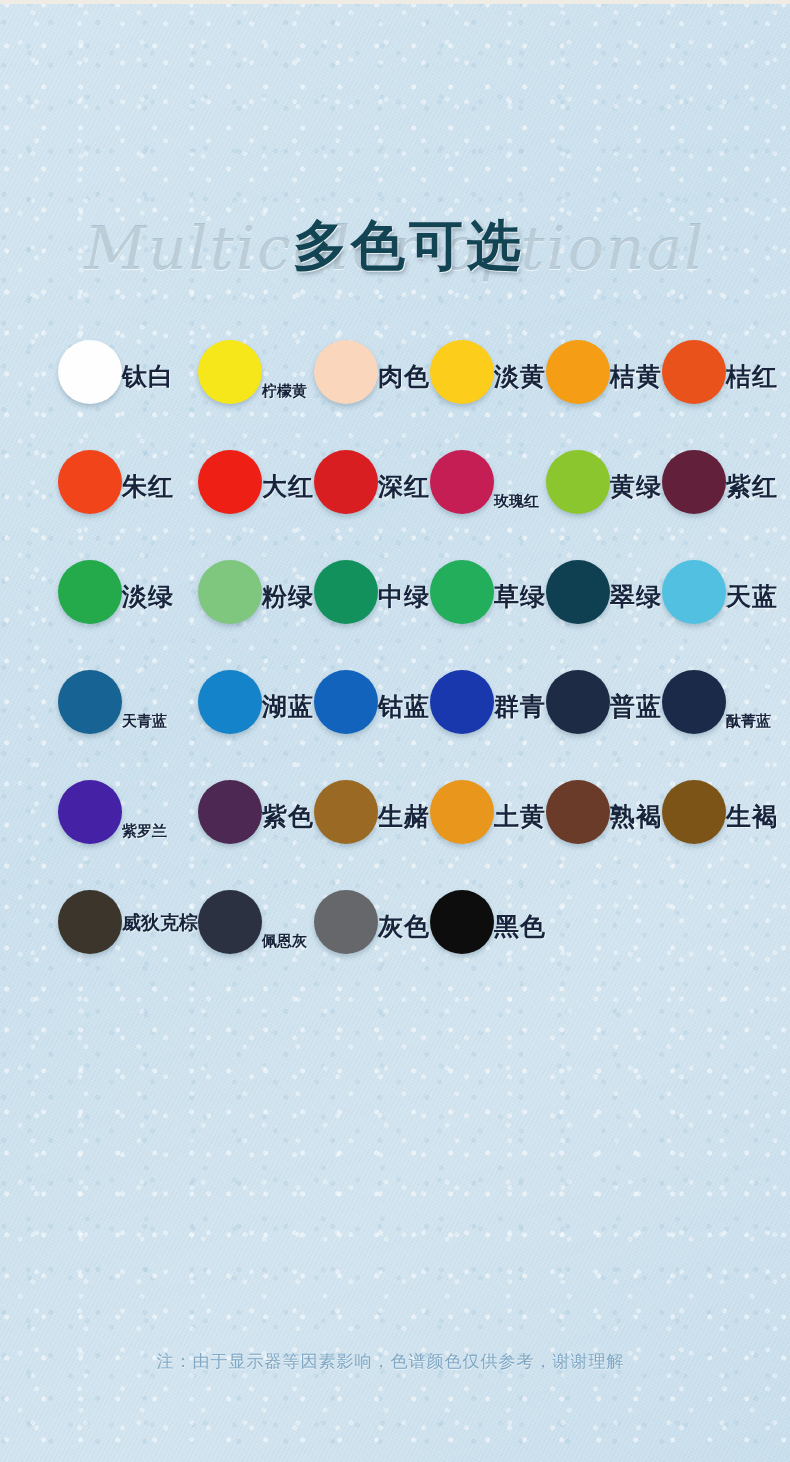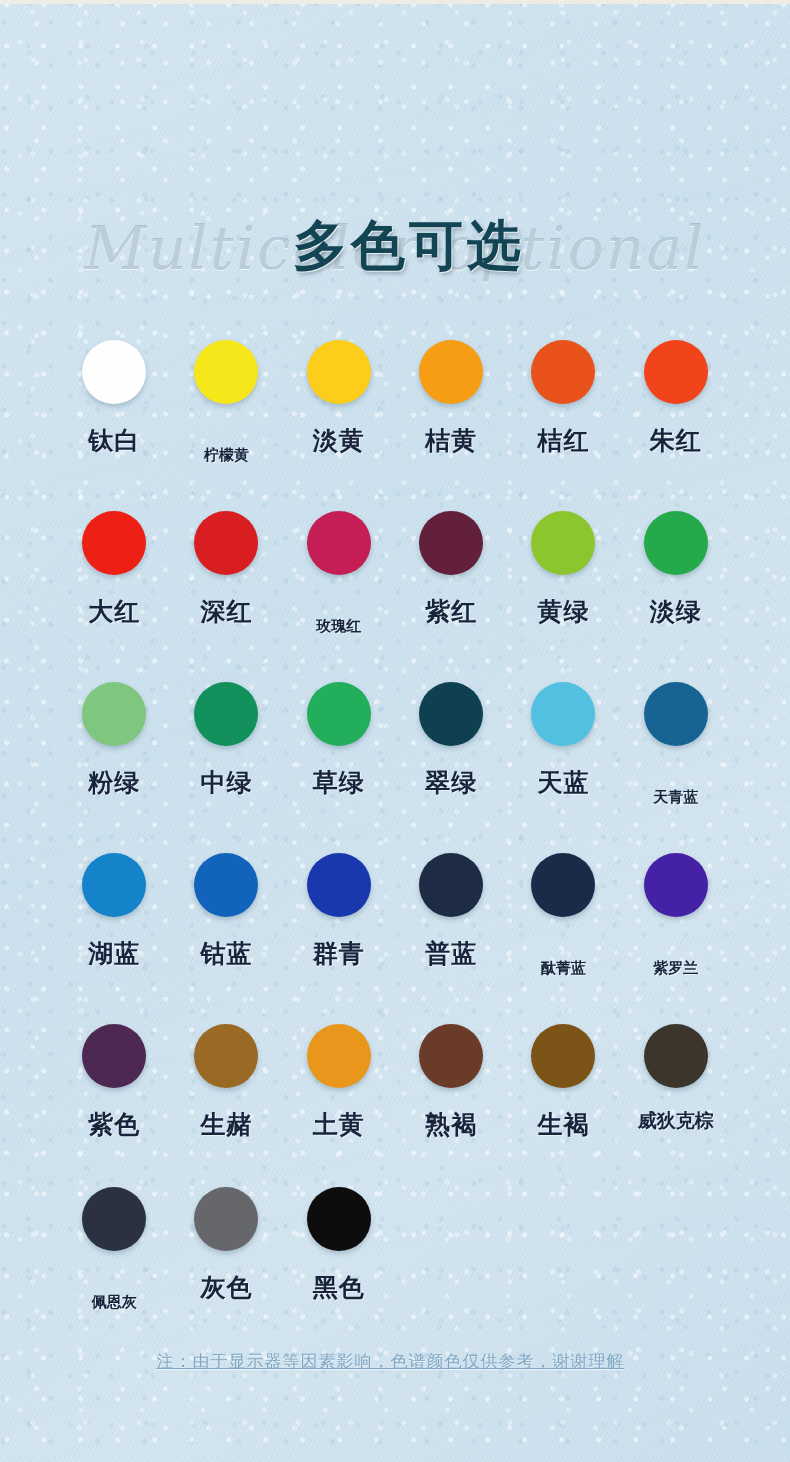--- a/index.html
+++ b/index.html
@@ -104,22 +104,22 @@
     position:absolute;
     top:340px;
     left:58px;
     width:674px;
     display:grid;
     grid-template-columns:repeat(6, 1fr);
     row-gap:46px;
   }
   .swatch-cell{
     display:flex;
-    flex-direction:column;
-    align-items:center;
+    flex-direction:row;
+    align-items:flex-start;
   }
   .swatch-dot{
     width:64px;
     height:64px;
     border-radius:50%;
     box-shadow:0 3px 5px rgba(60,95,115,.28);
   }
   .swatch-label{
     margin-top:20px;
     font-family:"DejaVu Serif", serif;
@@ -137,21 +137,20 @@
   .footer-note{
     position:absolute;
     left:0; right:9px;
     top:1350px;
     text-align:center;
     font-family:"DejaVu Sans", sans-serif;
     font-size:17px;
     letter-spacing:1px;
     color:#7fa7c4;
     text-shadow:0 1px 0 rgba(255,255,255,.55);
-    text-decoration:underline;
   }
 </style>
 </head>
 <body>
 
 <div id="page"></div>
 <div class="top-edge"></div>
 
 <div class="content">
 
@@ -163,20 +162,24 @@
   <div class="swatch-grid">
       <div class="swatch-cell">
         <div class="swatch-dot" style="background: rgb(254, 254, 254);"></div>
         <div class="swatch-label">钛白</div>
       </div>
       <div class="swatch-cell">
         <div class="swatch-dot" style="background: rgb(245, 231, 26);"></div>
         <div class="swatch-label len3">柠檬黄</div>
       </div>
       <div class="swatch-cell">
+        <div class="swatch-dot" style="background: rgb(250, 214, 188);"></div>
+        <div class="swatch-label">肉色</div>
+      </div>
+      <div class="swatch-cell">
         <div class="swatch-dot" style="background: rgb(252, 205, 27);"></div>
         <div class="swatch-label">淡黄</div>
       </div>
       <div class="swatch-cell">
         <div class="swatch-dot" style="background: rgb(244, 157, 21);"></div>
         <div class="swatch-label">桔黄</div>
       </div>
       <div class="swatch-cell">
         <div class="swatch-dot" style="background: rgb(233, 82, 27);"></div>
         <div class="swatch-label">桔红</div>
@@ -191,28 +194,28 @@
       </div>
       <div class="swatch-cell">
         <div class="swatch-dot" style="background: rgb(216, 30, 33);"></div>
         <div class="swatch-label">深红</div>
       </div>
       <div class="swatch-cell">
         <div class="swatch-dot" style="background: rgb(196, 30, 85);"></div>
         <div class="swatch-label len3">玫瑰红</div>
       </div>
       <div class="swatch-cell">
+        <div class="swatch-dot" style="background: rgb(140, 198, 47);"></div>
+        <div class="swatch-label">黄绿</div>
+      </div>
+      <div class="swatch-cell">
         <div class="swatch-dot" style="background: rgb(99, 32, 58);"></div>
         <div class="swatch-label">紫红</div>
       </div>
       <div class="swatch-cell">
-        <div class="swatch-dot" style="background: rgb(140, 198, 47);"></div>
-        <div class="swatch-label">黄绿</div>
-      </div>
-      <div class="swatch-cell">
         <div class="swatch-dot" style="background: rgb(36, 169, 75);"></div>
         <div class="swatch-label">淡绿</div>
       </div>
       <div class="swatch-cell">
         <div class="swatch-dot" style="background: rgb(127, 198, 126);"></div>
         <div class="swatch-label">粉绿</div>
       </div>
       <div class="swatch-cell">
         <div class="swatch-dot" style="background: rgb(19, 145, 92);"></div>
         <div class="swatch-label">中绿</div>

